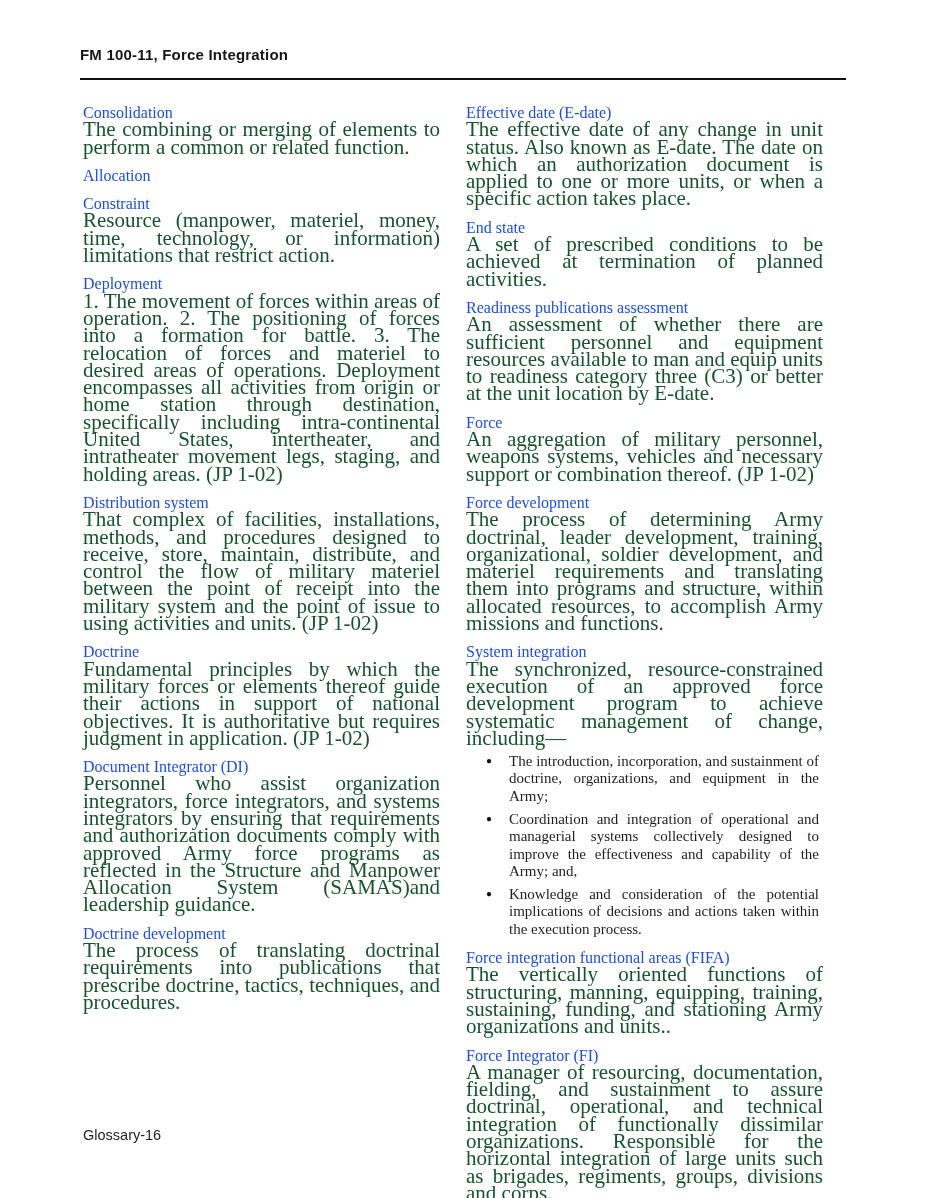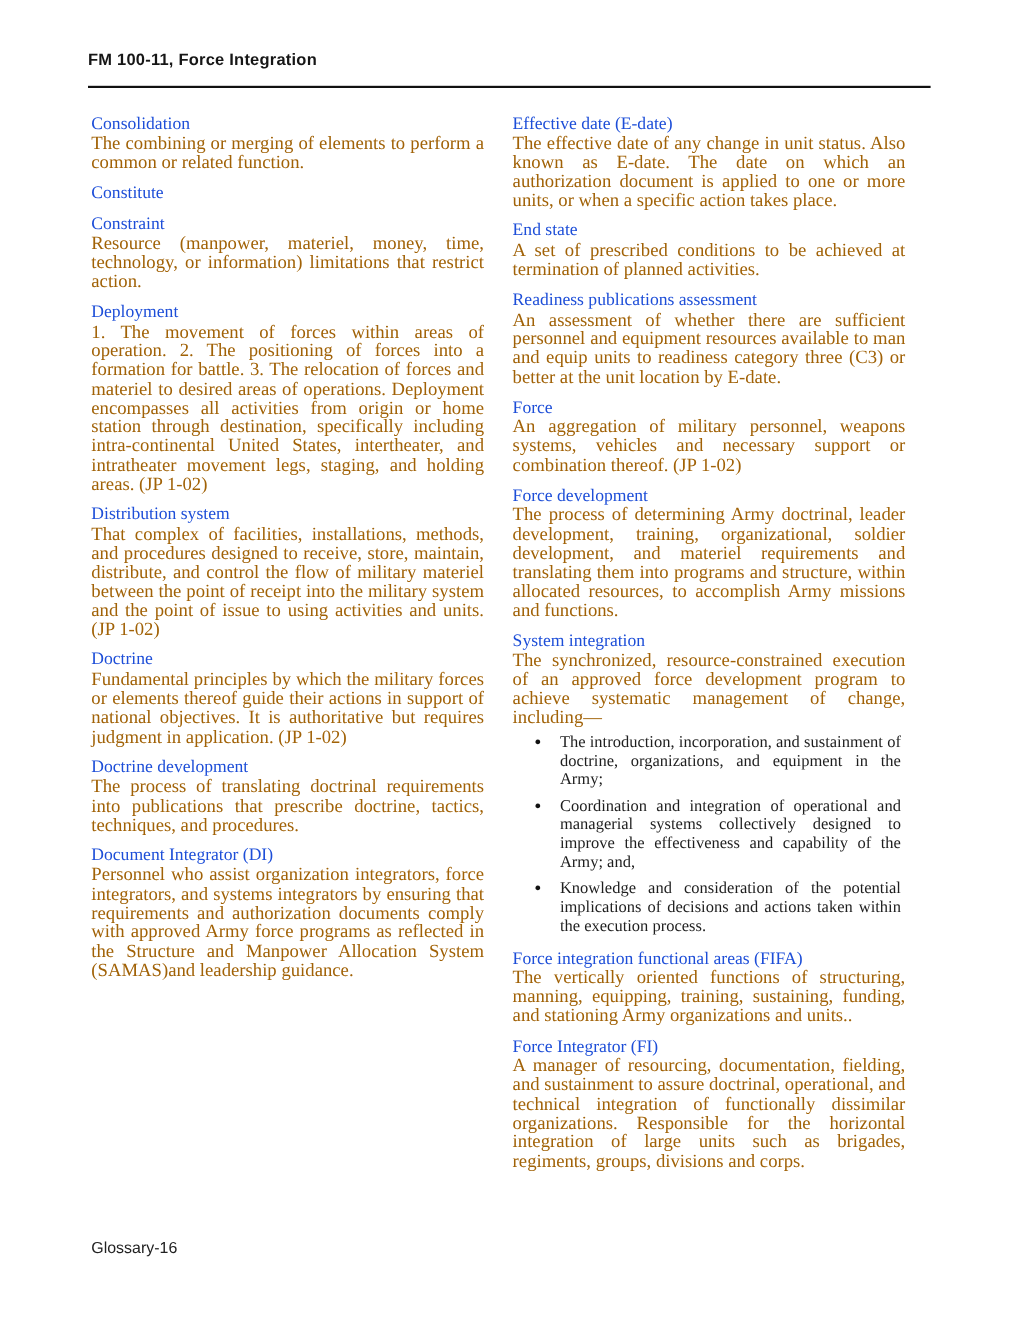--- a/index.html
+++ b/index.html
@@ -32,24 +32,24 @@
   }
   .col{flex:1 1 0;min-width:0;}
   .entry{margin-bottom:11px;}
   .term{
     font-weight:normal;
     font-size:16px;
     line-height:17.3px;
     color:#1d4ed8;
   }
   .definition{
-    font-size:17px;
+    font-size:21px;
     line-height:17.3px;
     text-align:justify;
-    color:#a16207;
+    color:#14532d;
   }
   ul.bullets{
     margin:2px 4px 0 0;
     padding:0;
     list-style:none;
   }
   ul.bullets li{
     position:relative;
     padding-left:43px;
     margin-top:6px;
@@ -82,21 +82,21 @@
   </div>
 
   <div class="columns">
     <div class="col" id="col-left">
   <div class="entry">
     <div class="term">Consolidation</div>
     <div class="definition">The combining or merging of elements to perform a common or related function.</div>
   </div>
 
   <div class="entry">
-    <div class="term">Constitute</div>
+    <div class="term">Allocation</div>
   </div>
 
   <div class="entry">
     <div class="term">Constraint</div>
     <div class="definition">Resource (manpower, materiel, money, time, technology, or information) limitations that restrict action.</div>
   </div>
 
 
 
   <div class="entry">
@@ -108,27 +108,27 @@
     <div class="term">Distribution system</div>
     <div class="definition">That complex of facilities, installations, methods, and procedures designed to receive, store, maintain, distribute, and control the flow of military materiel between the point of receipt into the military system and the point of issue to using activities and units.  (JP 1-02)</div>
   </div>
 
   <div class="entry">
     <div class="term">Doctrine</div>
     <div class="definition">Fundamental principles by which the military forces or elements thereof guide their actions in support of national objectives.  It is authoritative but requires judgment in application.  (JP 1-02)</div>
   </div>
 
   <div class="entry">
-    <div class="term">Doctrine development</div>
-    <div class="definition">The process of translating doctrinal requirements into publications that prescribe doctrine, tactics, techniques, and procedures.</div>
+    <div class="term">Document Integrator (DI)</div>
+    <div class="definition">Personnel who assist organization integrators, force integrators, and systems integrators by ensuring that requirements and authorization documents comply with approved Army force programs as reflected in the Structure and Manpower Allocation System (SAMAS)and leadership guidance.</div>
   </div>
 
   <div class="entry">
-    <div class="term">Document Integrator (DI)</div>
-    <div class="definition">Personnel who assist organization integrators, force integrators, and systems integrators by ensuring that requirements and authorization documents comply with approved Army force programs as reflected in the Structure and Manpower Allocation System (SAMAS)and leadership guidance.</div>
+    <div class="term">Doctrine development</div>
+    <div class="definition">The process of translating doctrinal requirements into publications that prescribe doctrine, tactics, techniques, and procedures.</div>
   </div>
 </div>
     <div class="col" id="col-right">
   <div class="entry">
     <div class="term">Effective date (E-date)</div>
     <div class="definition">The effective date of any change in unit status.  Also known as E-date.  The date on which an authorization document is applied to one or more units, or when a specific action takes place.</div>
   </div>
 
   <div class="entry">
     <div class="term">End state</div>

